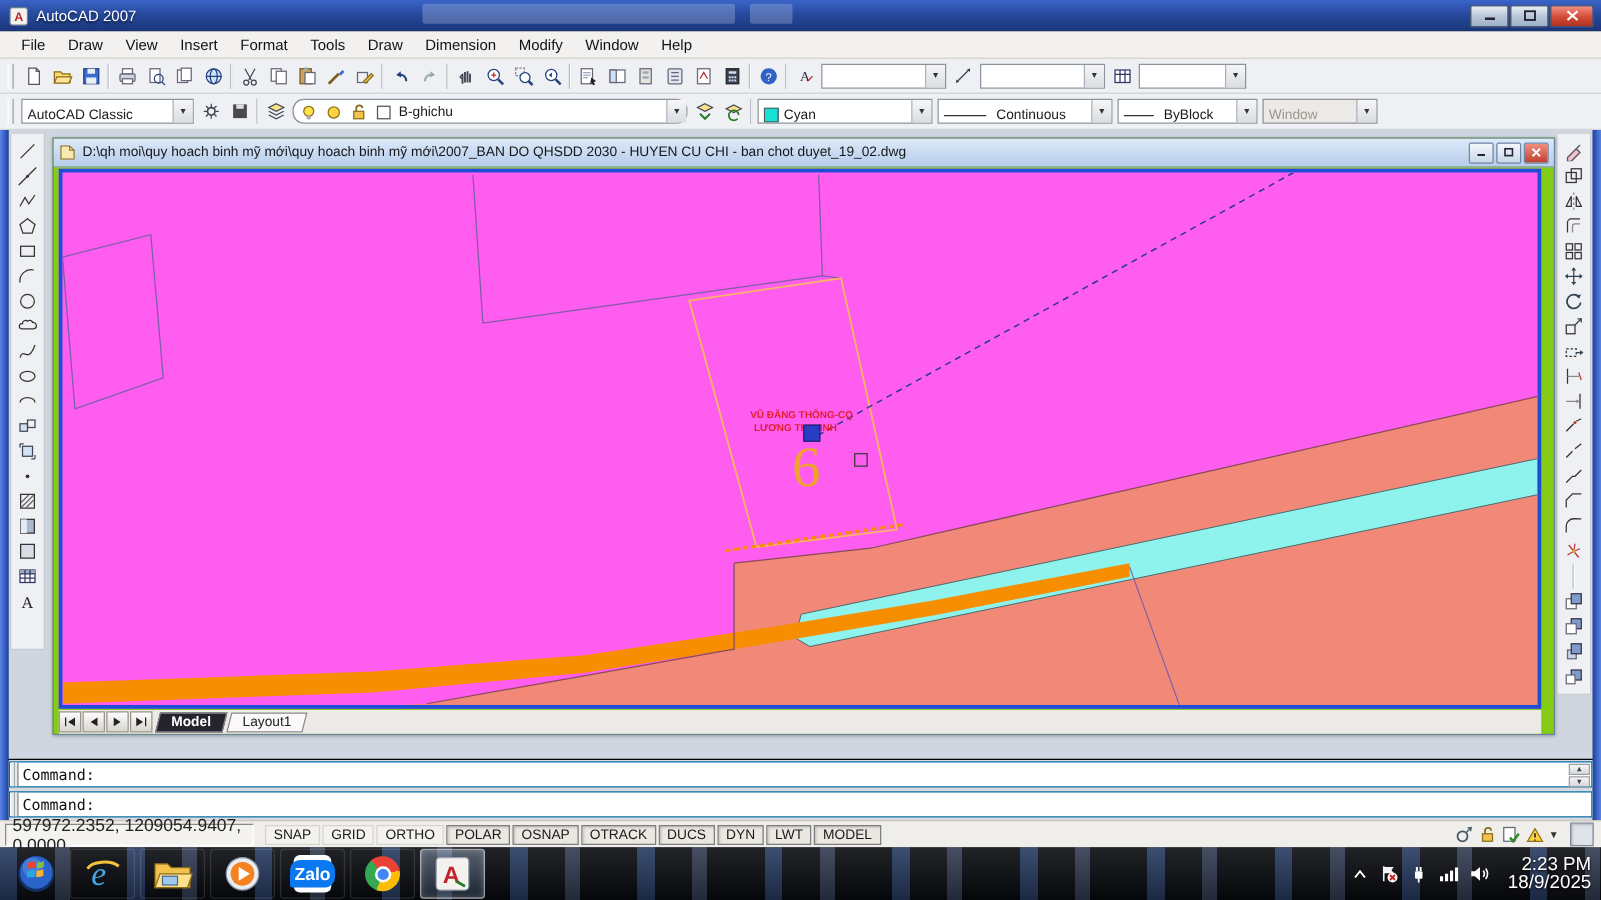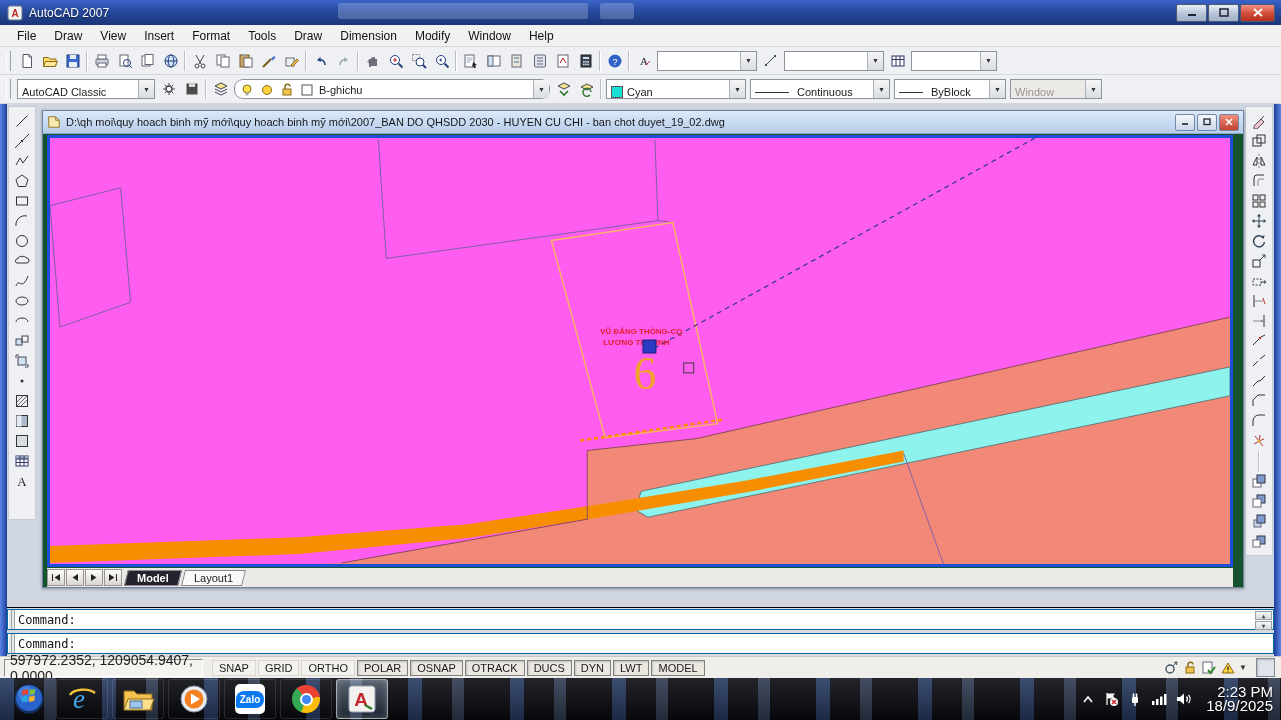--- a/index.html
+++ b/index.html
@@ -39,21 +39,21 @@
   .blueframe{position:absolute;top:104px;height:574px;width:7px;
     background:linear-gradient(90deg,#5b86e8,#1c3f9a);}
   #frame-left{left:0;} #frame-right{right:0;background:linear-gradient(90deg,#1c3f9a,#5b86e8);}
   .vtoolbar{position:absolute;width:28px;display:flex;flex-direction:column;align-items:center;
     background:#eef0f3;border:1px solid #c8ccd2;padding-top:4px;box-sizing:border-box;}
   #draw-toolbar{left:8px;top:106px;height:414px;}
   #modify-toolbar{right:8px;top:106px;height:450px;}
   .vbtn{width:22px;height:20px;display:flex;align-items:center;justify-content:center;}
   
   #childwin{position:absolute;left:42px;top:110px;width:1202px;height:478px;
-    background:#14532d;border:1px solid #6d82a0;box-shadow:0 1px 3px rgba(0,0,0,.35);box-sizing:border-box;}
+    background:#84cc16;border:1px solid #6d82a0;box-shadow:0 1px 3px rgba(0,0,0,.35);box-sizing:border-box;}
   #child-title{height:22px;background:linear-gradient(#dce9f9,#b7cdea);display:flex;align-items:center;
     border-bottom:1px solid #8fa6c4;padding:0 4px;}
   #child-title .t{font-size:11px;color:#15171a;margin-left:5px;white-space:nowrap;overflow:hidden;}
   .ccapbox{margin-left:auto;display:flex;gap:2px;}
   .ccap{width:18px;height:15px;display:flex;align-items:center;justify-content:center;
     background:linear-gradient(#f4f8fc,#c9d6e8);border:1px solid #7187a6;border-radius:2px;}
   .ccap.close{background:linear-gradient(#ef8f80,#c2402e);}
   #child-body{position:absolute;left:4px;top:24px;right:10px;bottom:20px;border:3px solid #1d4ed8;
     background:#FF5CF0;overflow:hidden;}
   #child-body svg{display:block;width:100%;height:100%;}
@@ -93,21 +93,21 @@
     background-color:#0d0f14;
     background-image:linear-gradient(rgba(255,255,255,.10),rgba(0,0,0,.30)),
       repeating-linear-gradient(90deg,rgba(70,110,190,.45) 0 14px,rgba(8,10,16,.55) 14px 44px,rgba(130,160,220,.30) 44px 56px,rgba(5,7,12,.65) 56px 102px);
     display:flex;align-items:center;}
   .task-btn{height:38px;min-width:50px;margin:0 2px;display:flex;align-items:center;justify-content:center;
     border-radius:3px;border:1px solid rgba(255,255,255,.12);}
   .task-btn.active{border:1px solid rgba(255,255,255,.55);
     background:linear-gradient(rgba(190,215,245,.35),rgba(90,120,160,.25));box-shadow:inset 0 0 6px rgba(255,255,255,.25);}
   #start-btn{border:none;min-width:46px;}
   .zalo-tile{width:30px;height:30px;background:#fff;border-radius:5px;display:flex;align-items:center;justify-content:center;}
-  .zalo-bubble{background:#0a78f0;color:#fff;font-size:10px;font-weight:bold;border-radius:8px 8px 8px 2px;padding:3px 4px;}
+  .zalo-bubble{background:#0a78f0;color:#fff;font-size:14px;font-weight:bold;border-radius:8px 8px 8px 2px;padding:3px 4px;}
   .chrome-outer{width:28px;height:28px;border-radius:50%;
     background:conic-gradient(from -40deg,#ea4335 0 120deg,#fbbc05 0 240deg,#34a853 0 360deg);
     display:flex;align-items:center;justify-content:center;}
   .chrome-mid{width:13px;height:13px;border-radius:50%;background:#fff;display:flex;align-items:center;justify-content:center;}
   .chrome-in{width:9px;height:9px;border-radius:50%;background:#4285f4;}
   #systray{margin-left:auto;display:flex;align-items:center;gap:9px;margin-right:8px;}
   #clockbox{color:#fff;font-size:15px;text-align:right;line-height:14px;margin-left:4px;text-shadow:0 1px 2px #000;}
 </style>
 </head>
 <body>

